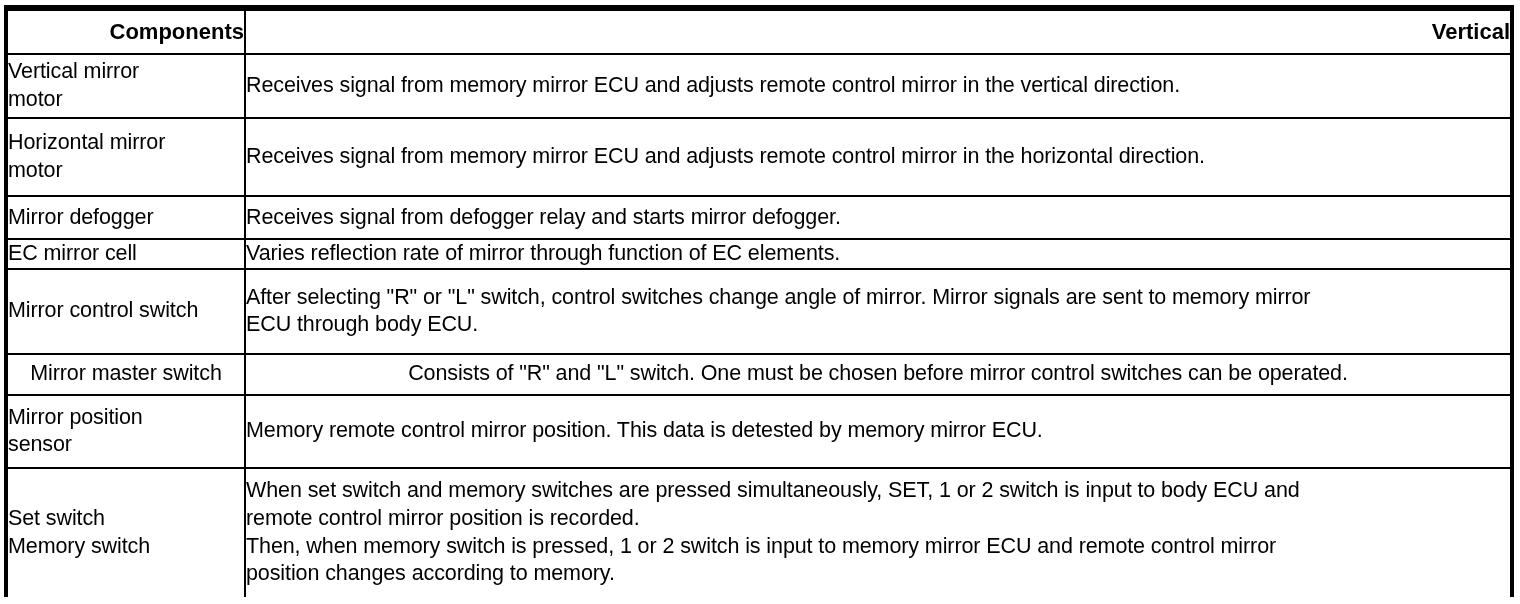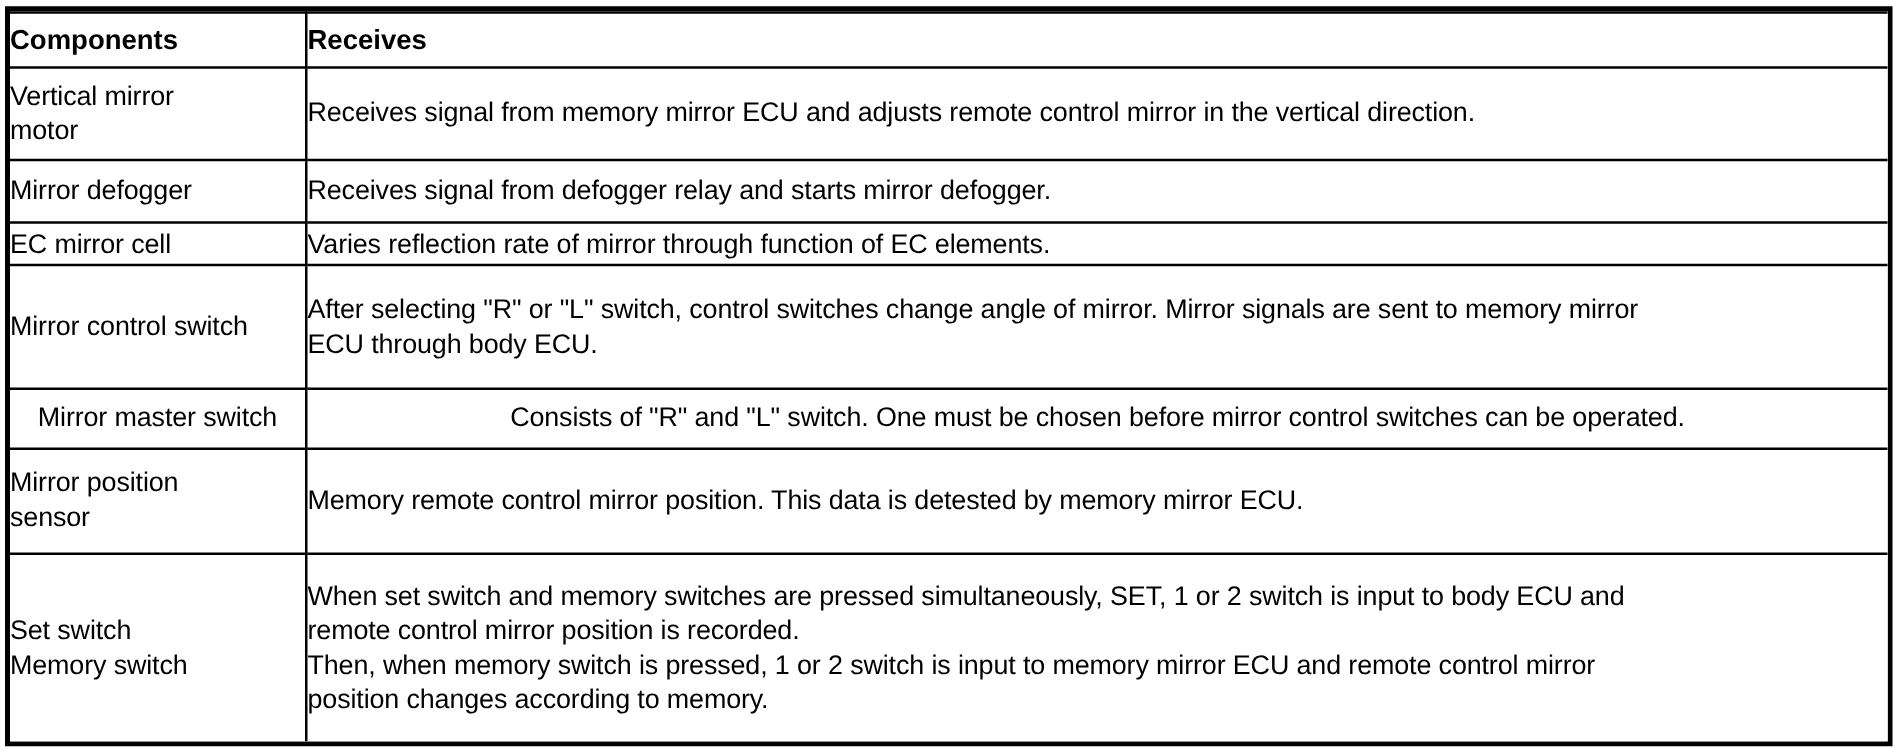--- a/index.html
+++ b/index.html
@@ -40,21 +40,21 @@
   table.spec-table td {
     border: 2px solid #000000;
     padding: 0;
     vertical-align: middle;
     background: #ffffff;
   }
 
   
   thead th {
     border-bottom: 4px solid #000000;
-    text-align: left;
+    text-align: right;
     font-weight: bold;
     font-size: 22px;
     line-height: 1.15;
     height: 42px;
     padding: 2px 6px;
   }
 
   
   tbody td {
     font-size: 21.5px;
@@ -94,28 +94,33 @@
 
 <div id="table-wrap">
   <table class="spec-table">
     <colgroup>
       <col class="col-components">
       <col class="col-function">
     </colgroup>
     <thead>
       <tr>
         <th>Components</th>
-        <th>Receives</th>
+        <th>Vertical</th>
       </tr>
     </thead>
     <tbody>
       <tr class="r0">
         <td class="comp-cell">Vertical mirror
 motor</td>
         <td class="func-cell">Receives signal from memory mirror ECU and adjusts remote control mirror in the vertical direction.</td>
+      </tr>
+      <tr class="r1">
+        <td class="comp-cell">Horizontal mirror
+motor</td>
+        <td class="func-cell">Receives signal from memory mirror ECU and adjusts remote control mirror in the horizontal direction.</td>
       </tr>
       <tr class="r2">
         <td class="comp-cell">Mirror defogger</td>
         <td class="func-cell">Receives signal from defogger relay and starts mirror defogger.</td>
       </tr>
       <tr class="r3">
         <td class="comp-cell">EC mirror cell</td>
         <td class="func-cell">Varies reflection rate of mirror through function of EC elements.</td>
       </tr>
       <tr class="r4">

